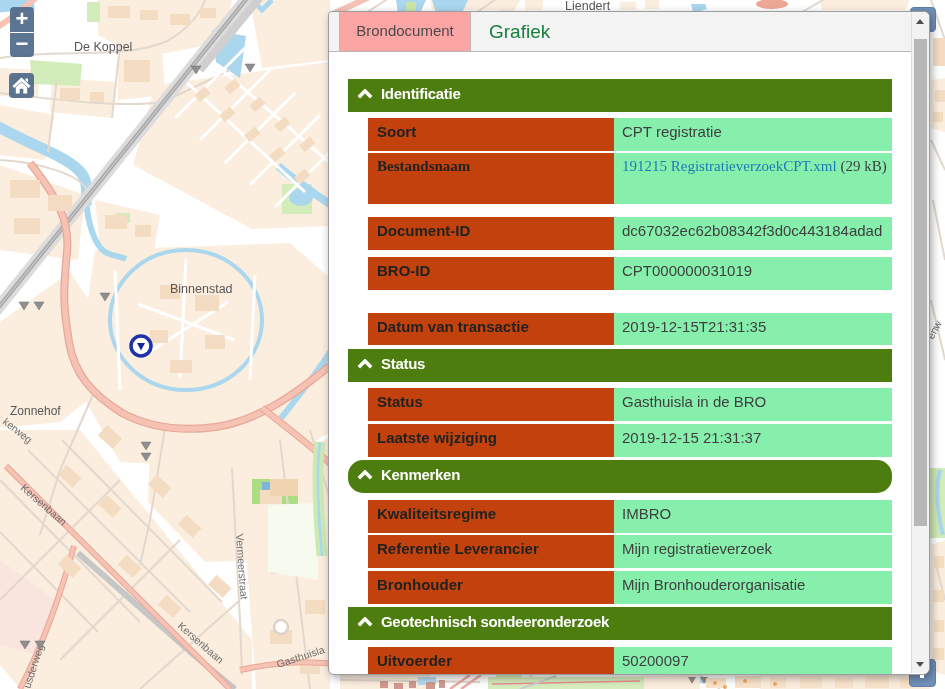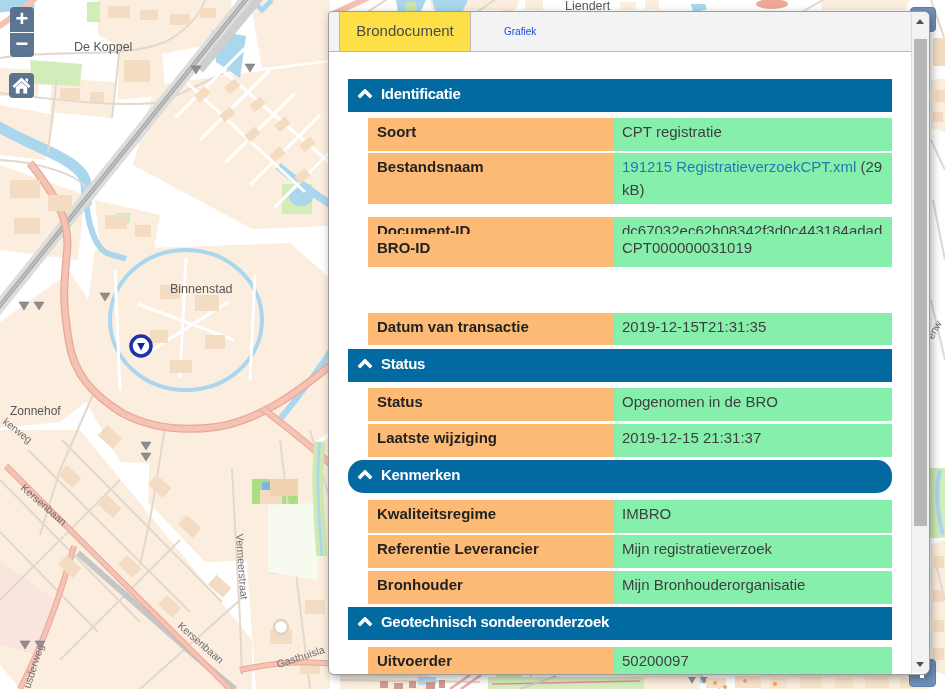--- a/index.html
+++ b/index.html
@@ -5,30 +5,30 @@
   html,body{margin:0;padding:0;width:945px;height:689px;overflow:hidden;
     font-family:"Liberation Sans",sans-serif;background:#fff;}
   #wrap{position:relative;width:945px;height:689px;overflow:hidden;}
   #map{position:absolute;left:0;top:0;}
   .mapbtn{position:absolute;background:rgba(77,105,137,0.92);border-radius:4px;color:#fff;}
   .bluebtn{position:absolute;background:#7191ba;border:1px solid #5f80aa;border-radius:4px;}
   #panel{position:absolute;left:328px;top:11px;width:600px;height:662px;background:#fff;
     border:1px solid #9c9c9c;border-radius:4px 6px 7px 6px;box-shadow:2px 3px 9px rgba(0,0,0,0.35);}
   #tabbar{position:absolute;left:0;top:0;width:583px;height:39px;background:#f3f3f3;
     border-bottom:1px solid #b9b9b9;border-radius:4px 0 0 0;}
-  #tab1{position:absolute;left:10px;top:0;width:130px;height:39px;background:#fde047;
+  #tab1{position:absolute;left:10px;top:0;width:130px;height:39px;background:#fca5a5;
     border-left:1px solid #b9b9b9;border-right:1px solid #b9b9b9;z-index:2;
     font-size:15px;color:#4a4a4a;text-align:center;line-height:38px;}
-  #tab2{position:absolute;left:175px;top:0;height:39px;font-size:10px;color:#1d4ed8;line-height:39px;}
-  .secbar{position:absolute;left:19px;width:544px;height:33px;background:#0369a1;color:#fff;
+  #tab2{position:absolute;left:160px;top:0;height:39px;font-size:19px;color:#15803d;line-height:39px;}
+  .secbar{position:absolute;left:19px;width:544px;height:33px;background:#4d7c0f;color:#fff;
     font-weight:bold;font-size:15px;letter-spacing:-0.3px;line-height:30px;}
   .secbar svg{position:absolute;left:8.5px;top:10px;}
   .secbar span{position:absolute;left:33px;top:0;}
   .row{position:absolute;left:39px;width:524px;font-size:15px;}
-  .lab{position:absolute;left:0;top:0;bottom:0;width:246px;background:#fdba74;
+  .lab{position:absolute;left:0;top:0;bottom:0;width:246px;background:#c2410c;
     font-weight:bold;color:#222;padding:2px 0 0 9px;box-sizing:border-box;line-height:23px;}
   .val{position:absolute;left:246px;top:0;bottom:0;width:278px;background:#86efac;
     color:#3f3f3f;padding:2px 0 0 8px;box-sizing:border-box;line-height:23px;}
   .val a{color:#1d7cb5;text-decoration:none;}
   #sbar{position:absolute;right:0;top:0;width:17px;height:661px;background:#f2f2f2;
     border-left:1px solid #dcdcdc;border-radius:0 5px 6px 0;}
   #sthumb{position:absolute;left:2px;top:27px;width:13px;height:487px;background:#b7b7b7;}
   .arr-up{position:absolute;left:4px;top:6.5px;width:0;height:0;
     border-left:4.5px solid transparent;border-right:4.5px solid transparent;border-bottom:5.5px solid #4f4f4f;}
   .arr-dn{position:absolute;left:4px;top:650px;width:0;height:0;
@@ -327,45 +327,45 @@
  <div class="secbar" style="top:66.5px;">
    <svg width="16" height="10" viewBox="0 0 16 10">
           <path d="M1.8,8.2 L8,2 L14.2,8.2" stroke="#fff" stroke-width="3.6" fill="none"></path>
         </svg>
    <span>Identificatie</span>
       </div>
  <div class="row" style="top:105.5px;height:33px;">
         <div class="lab">Soort</div>
         <div class="val">CPT registratie</div>
       </div>
- <div class="row" style="top:141px;height:51px;">
+ <div class="row" style="top:141px;height:51px;font-family:Liberation Serif, serif;">
         <div class="lab">Bestandsnaam</div>
         <div class="val"><a>191215 RegistratieverzoekCPT.xml</a> (29 kB)</div>
       </div>
  <div class="row" style="top:205px;height:33px;">
         <div class="lab">Document-ID</div>
         <div class="val">dc67032ec62b08342f3d0c443184adad</div>
       </div>
- <div class="row" style="top:222px;height:33px;">
+ <div class="row" style="top:245px;height:33px;">
         <div class="lab">BRO-ID</div>
         <div class="val">CPT000000031019</div>
       </div>
  <div class="row" style="top:300.5px;height:32.5px;">
         <div class="lab">Datum van transactie</div>
         <div class="val">2019-12-15T21:31:35</div>
       </div>
  <div class="secbar" style="top:336.5px;">
    <svg width="16" height="10" viewBox="0 0 16 10">
           <path d="M1.8,8.2 L8,2 L14.2,8.2" stroke="#fff" stroke-width="3.6" fill="none"></path>
         </svg>
    <span>Status</span>
       </div>
  <div class="row" style="top:376px;height:33px;">
         <div class="lab">Status</div>
-        <div class="val">Opgenomen in de BRO</div>
+        <div class="val">Gasthuisla in de BRO</div>
       </div>
  <div class="row" style="top:411.5px;height:33px;">
         <div class="lab">Laatste wijziging</div>
         <div class="val">2019-12-15 21:31:37</div>
       </div>
  <div class="secbar" style="top:448px;border-radius:15px;">
    <svg width="16" height="10" viewBox="0 0 16 10">
           <path d="M1.8,8.2 L8,2 L14.2,8.2" stroke="#fff" stroke-width="3.6" fill="none"></path>
         </svg>
    <span>Kenmerken</span>

